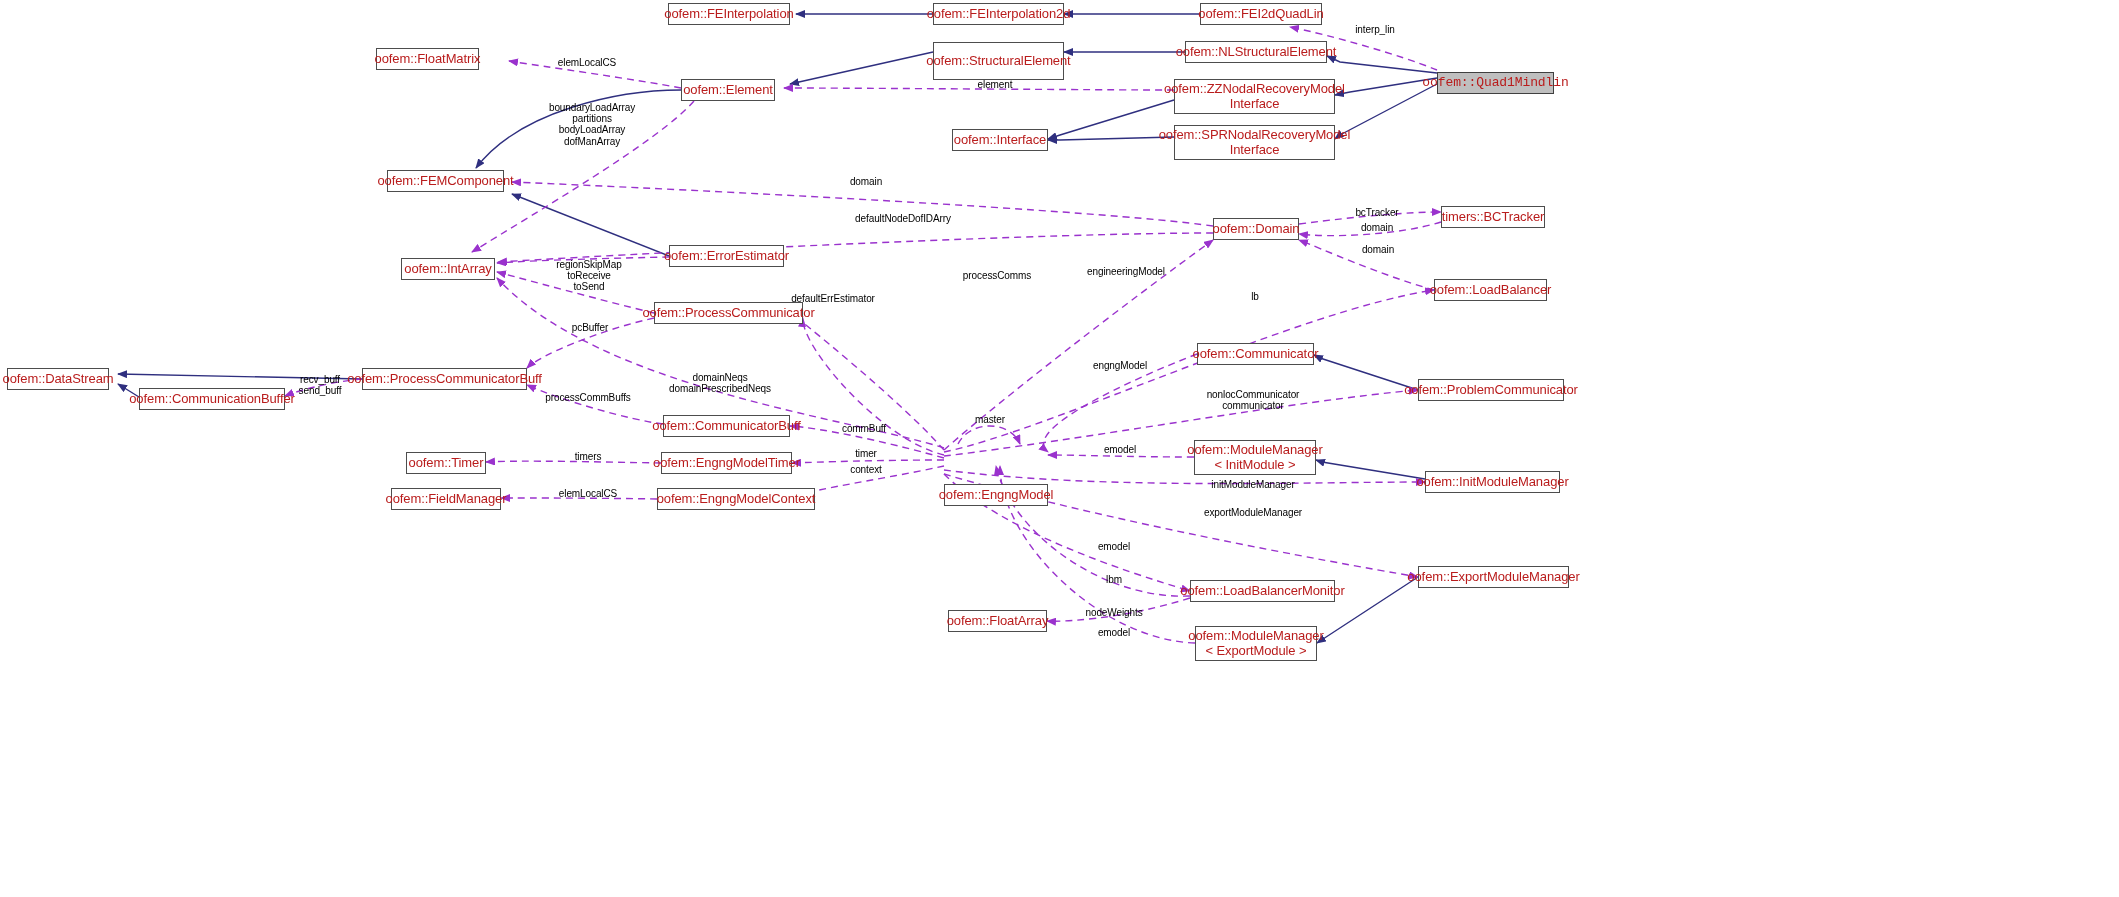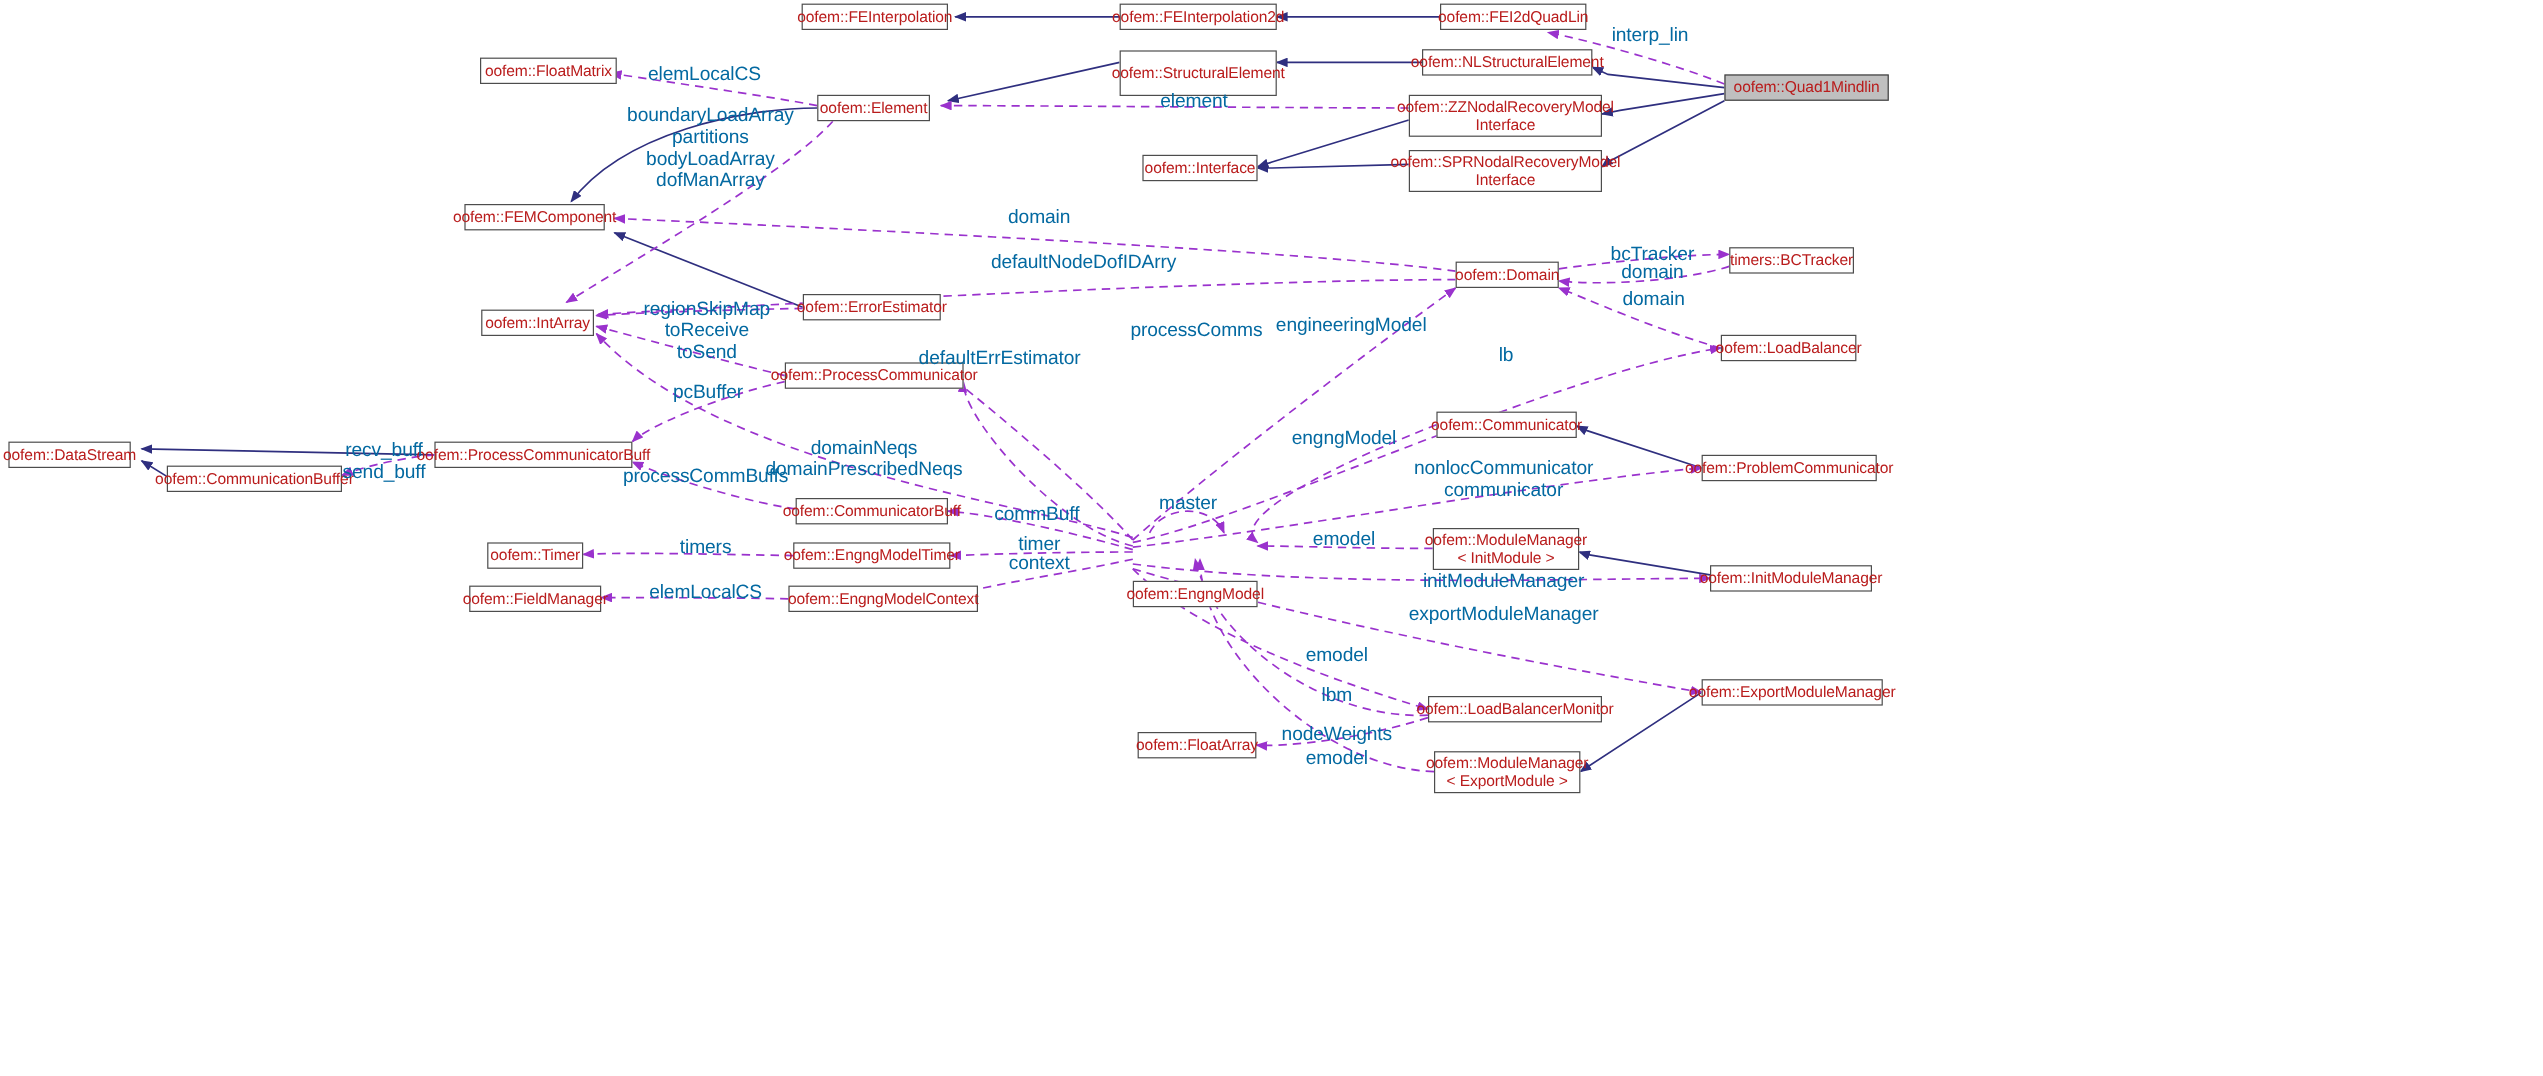--- a/index.html
+++ b/index.html
@@ -20,22 +20,22 @@
     justify-content:center;
     text-align:center;
     white-space:pre-line;
     padding:1px 4px;
     letter-spacing:-0.1px;
   }
   .node.highlight{background:#bfbfbf;border-color:#404040;}
 
   .edge-label{
     position:absolute;
-    font-size:16px;
-    color:#0369a1;
+    font-size:10px;
+    color:#000000;
     white-space:pre-line;
     text-align:center;
     line-height:1.12;
     transform:translate(-50%,-50%);
     letter-spacing:-0.1px;
   }
 </style>
 </head>
 <body>
 
@@ -103,22 +103,22 @@
         <path d="M 944,474 C 1000,530 1120,570 1190,591" fill="none" stroke="#9a32cd" stroke-width="1.4" stroke-dasharray="7,5" marker-end="url(#arrow-use)"></path>
         <path d="M 1190,596 C 1100,600 1010,530 996,466" fill="none" stroke="#9a32cd" stroke-width="1.4" stroke-dasharray="7,5" marker-end="url(#arrow-use)"></path>
         <path d="M 1190,598 C 1120,620 1060,622 1047,621" fill="none" stroke="#9a32cd" stroke-width="1.4" stroke-dasharray="7,5" marker-end="url(#arrow-use)"></path>
       </g>
   </svg>
 
   <div id="nodes">
       <div class="node" style="left: 668px; top: 3px; width: 122px; height: 22px;">oofem::FEInterpolation</div>
       <div class="node" style="left: 933px; top: 3px; width: 131px; height: 22px;">oofem::FEInterpolation2d</div>
       <div class="node" style="left: 1200px; top: 3px; width: 122px; height: 22px;">oofem::FEI2dQuadLin</div>
-      <div class="node highlight" style="left: 1437px; top: 62px; width: 137px; height: 22px;">oofem::Quad1Mindlin</div>
-      <div class="node" style="left: 400px; top: 48px; width: 114px; height: 22px;">oofem::FloatMatrix</div>
+      <div class="node highlight" style="left: 1437px; top: 72px; width: 117px; height: 22px; font-family: Liberation Mono, monospace;">oofem::Quad1Mindlin</div>
+      <div class="node" style="left: 376px; top: 48px; width: 103px; height: 22px;">oofem::FloatMatrix</div>
       <div class="node" style="left: 933px; top: 42px; width: 131px; height: 38px;">oofem::StructuralElement</div>
       <div class="node" style="left: 1185px; top: 41px; width: 142px; height: 22px;">oofem::NLStructuralElement</div>
       <div class="node" style="left: 681px; top: 79px; width: 94px; height: 22px;">oofem::Element</div>
       <div class="node" style="left: 1174px; top: 79px; width: 161px; height: 35px;">oofem::ZZNodalRecoveryModel
 Interface</div>
       <div class="node" style="left: 952px; top: 129px; width: 96px; height: 22px;">oofem::Interface</div>
       <div class="node" style="left: 1174px; top: 125px; width: 161px; height: 35px;">oofem::SPRNodalRecoveryModel
 Interface</div>
       <div class="node" style="left: 387px; top: 170px; width: 117px; height: 22px;">oofem::FEMComponent</div>
       <div class="node" style="left: 1213px; top: 218px; width: 86px; height: 22px;">oofem::Domain</div>

